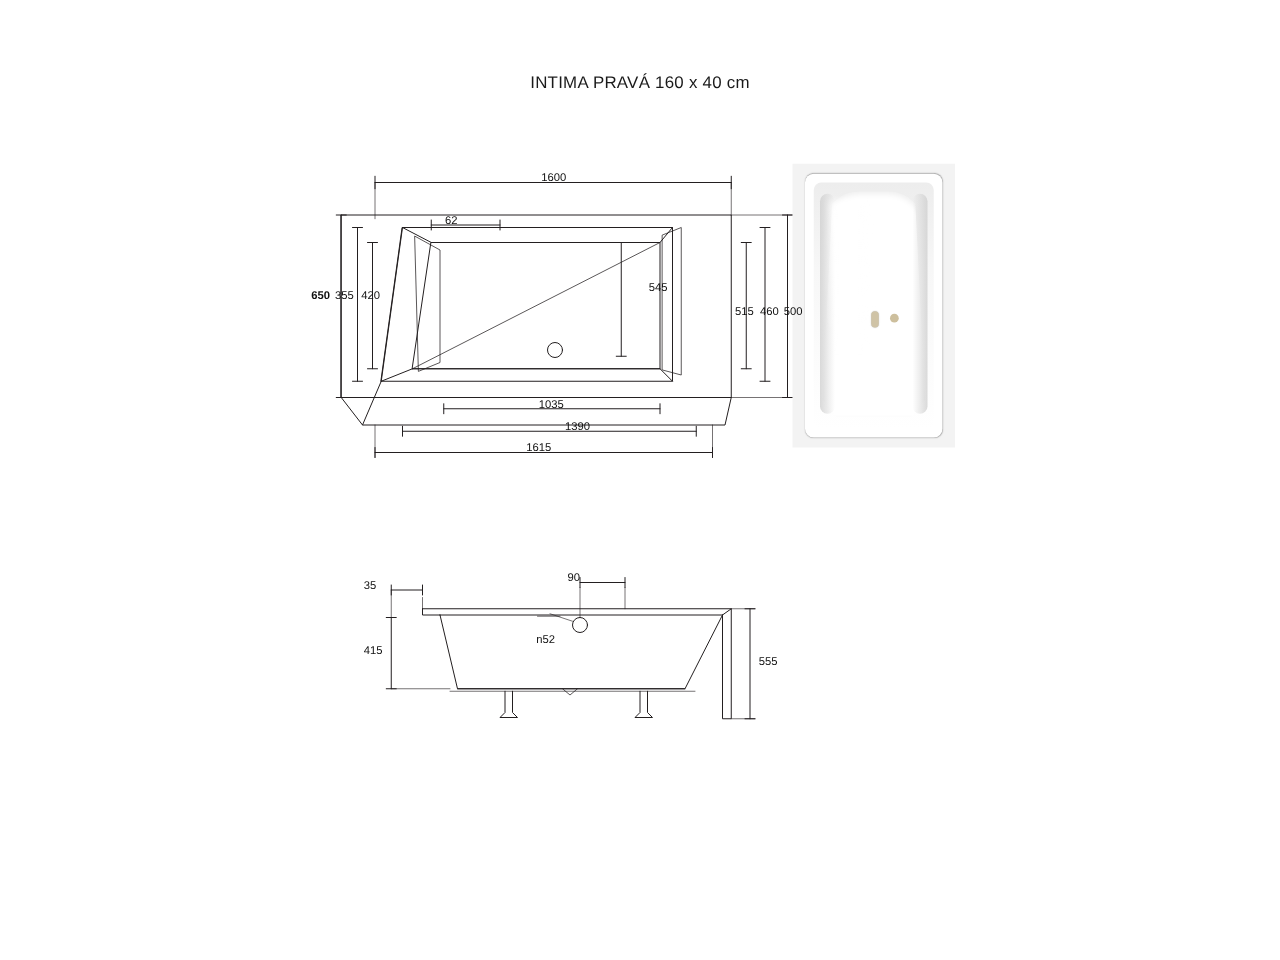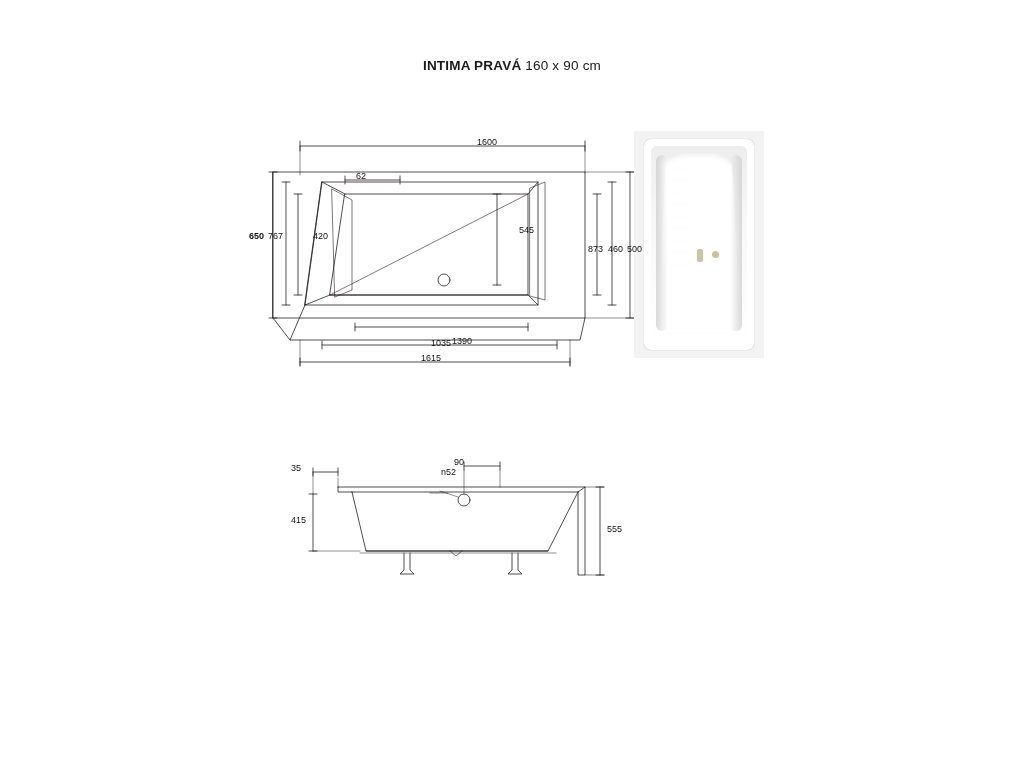--- a/index.html
+++ b/index.html
@@ -25,21 +25,21 @@
     position: absolute;
     left: 0;
     top: 58px;
     width: 1024px;
     text-align: center;
     font-size: 13.5px;
     letter-spacing: .2px;
     white-space: nowrap;
   }
   .title-main {
-    font-weight: bold;
+    font-weight: normal;
   }
   .title-sub {
     font-weight: normal;
   }
   
   #vector {
     position: absolute;
     left: 0;
     top: 0;
     width: 1024px;
@@ -140,21 +140,21 @@
     line-height: 1;
   }
 </style>
 </head>
 <body>
 
 <div id="sheet">
 
   <div class="title-wrap">
     <span class="title-main">INTIMA PRAVÁ</span>
-    <span class="title-sub">160 x 90 cm</span>
+    <span class="title-sub">160 x 40 cm</span>
   </div>
 
   <svg id="vector" viewBox="0 0 1024 768" xmlns="http://www.w3.org/2000/svg">
     <g fill="none" stroke="#231f20" stroke-width="0.8" stroke-linejoin="round" stroke-linecap="round">
 
       <rect x="273" y="172" width="312" height="146"></rect>
 
       <path d="M 322 182 L 538 182 L 538 305 L 305 305 Z"></path>
 
       <path d="M 345 194 L 528 194 L 528 295 L 330 295 Z"></path>
@@ -259,32 +259,32 @@
     <div class="tub-outer"></div>
     <div class="tub-rim"></div>
     <div class="tub-inner"></div>
     <div class="tub-shadow-l"></div>
     <div class="tub-shadow-r"></div>
     <div class="gloss"></div>
     <div class="overflow"></div>
     <div class="drain"></div>
   </div>
 
-  <div class="dim" style="left:433px; top:138px;margin-left:44px;">1600</div>
+  <div class="dim" style="left:433px; top:138px;">1600</div>
   <div class="dim" style="left:356px; top:172px;">62</div>
   <div class="dim" style="left:249px; top:232px;font-weight:bold;">650</div>
-  <div class="dim" style="left:268px; top:232px;">767</div>
-  <div class="dim" style="left:289px; top:232px;margin-left:24px;">420</div>
+  <div class="dim" style="left:268px; top:232px;">355</div>
+  <div class="dim" style="left:289px; top:232px;">420</div>
   <div class="dim" style="left:487px; top:226px;margin-left:32px;">545</div>
-  <div class="dim" style="left:588px; top:245px;">873</div>
+  <div class="dim" style="left:588px; top:245px;">515</div>
   <div class="dim" style="left:608px; top:245px;">460</div>
   <div class="dim" style="left:627px; top:245px;">500</div>
-  <div class="dim" style="left:431px; top:319px;margin-top:20px;">1035</div>
+  <div class="dim" style="left:431px; top:319px;">1035</div>
   <div class="dim" style="left:424px; top:337px;margin-left:28px;">1390</div>
   <div class="dim" style="left:421px; top:354px;text-align:right;">1615</div>
 
   <div class="dim" style="left:291px; top:464px;text-align:center;">35</div>
   <div class="dim" style="left:454px; top:458px;">90</div>
-  <div class="dim" style="left:429px; top:468px;margin-left:12px;">n52</div>
+  <div class="dim" style="left:429px; top:507px;">n52</div>
   <div class="dim" style="left:291px; top:516px;">415</div>
   <div class="dim" style="left:607px; top:525px;">555</div>
 
 </div>
 
 </body></html>

